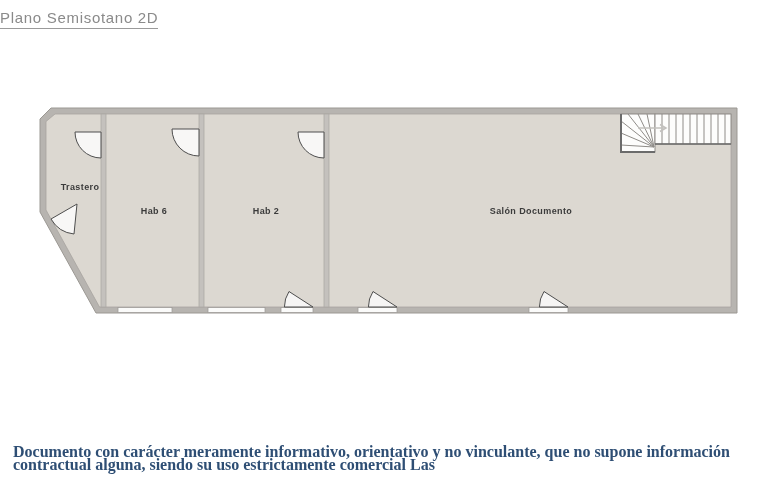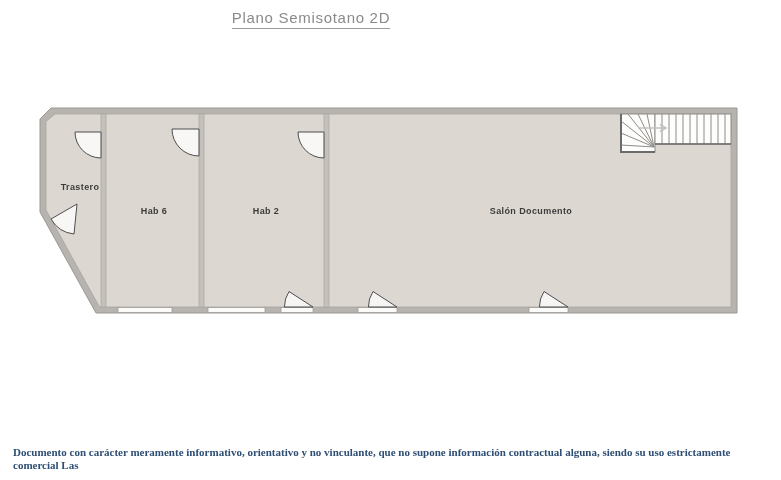--- a/index.html
+++ b/index.html
@@ -1,28 +1,28 @@
 <!DOCTYPE html>
 <html><head>
 <meta charset="utf-8">
 <style>
   html,body{margin:0;padding:0;background:#ffffff;}
   body{width:781px;height:480px;position:relative;overflow:hidden;
        font-family:"Liberation Sans",sans-serif;}
-  .title-wrap{position:absolute;left:0;top:9px;width:622px;text-align:center;}
+  .title-wrap{position:absolute;left:0;top:9px;width:622px;text-align:left;}
   .title-wrap span{display:inline-block;font-size:15px;letter-spacing:.7px;
        color:#8a8a8a;border-bottom:1px solid #9a9a9a;padding-bottom:2px;}
   .plan{position:absolute;left:0;top:0;width:781px;height:480px;border-radius:26px;}
   .plan svg{position:absolute;left:0;top:0;}
   .room-label{position:absolute;transform:translate(-50%,-50%);
        font-size:9px;font-weight:bold;color:#3b3b3b;letter-spacing:.4px;
        white-space:nowrap;}
   .disclaimer{position:absolute;left:13px;top:446px;width:762px;
        font-family:"Liberation Serif",serif;font-weight:bold;
-       font-size:11px;line-height:12.8px;color:#2e4e74;}
+       font-size:16px;line-height:12.8px;color:#2e4e74;}
 </style>
 </head>
 <body>
 
 <div class="title-wrap">
   <span>Plano Semisotano 2D</span>
 </div>
 
 <div class="plan">
   <svg width="781" height="480" viewBox="0 0 781 480">

